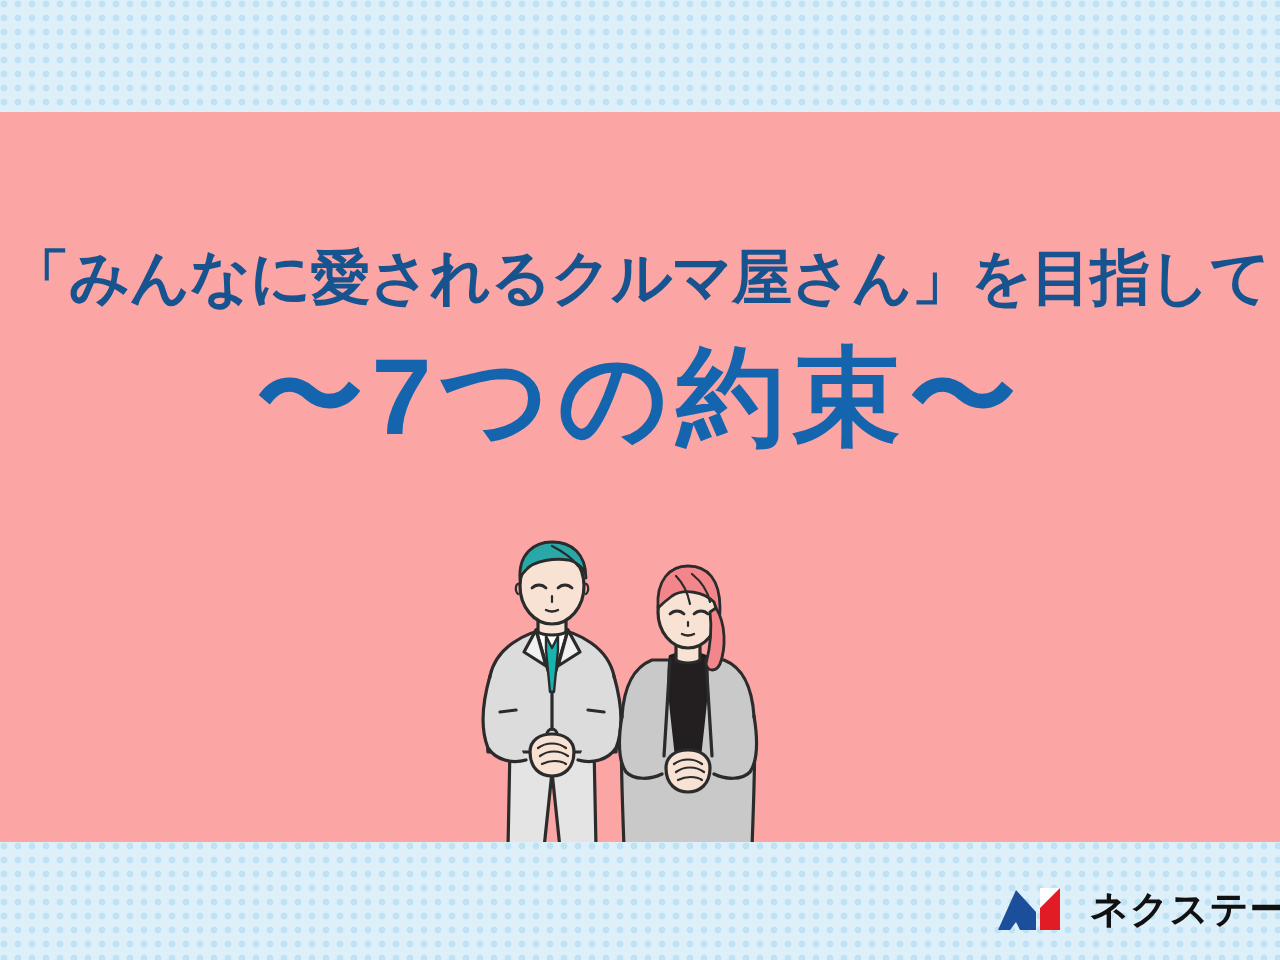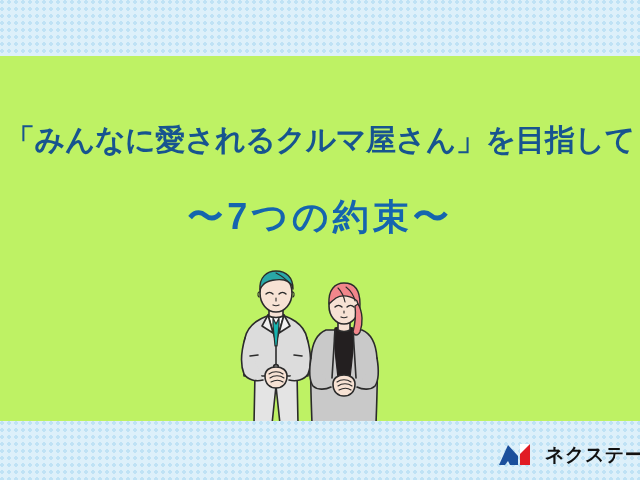--- a/index.html
+++ b/index.html
@@ -7,21 +7,21 @@
     padding: 0;
     background: #ffffff;
   }
   body {
     font-family: "Liberation Sans", "DejaVu Sans", sans-serif;
   }
   #canvas {
     position: relative;
     width: 640px;
     height: 480px;
-    background: #bef264;
+    background: #fca5a5;
     overflow: hidden;
   }
 
   
   .dot-band {
     position: absolute;
     left: 0;
     width: 640px;
     background-color: #ddf0fa;
     background-image:
@@ -44,25 +44,25 @@
     color: #17548f;
     font-size: 30px;
     font-weight: bold;
     letter-spacing: -0.5px;
     line-height: 44px;
     white-space: nowrap;
   }
   #headline-line2 {
     display: block;
     color: #1565ae;
-    font-size: 36px;
+    font-size: 54px;
     font-weight: bold;
     letter-spacing: 4px;
     line-height: 62px;
-    margin-top: 24px;
+    margin-top: 6px;
     white-space: nowrap;
   }
 
   
   #illustration {
     position: absolute;
     left: 232px;
     top: 268px;
     width: 180px;
     height: 160px;

